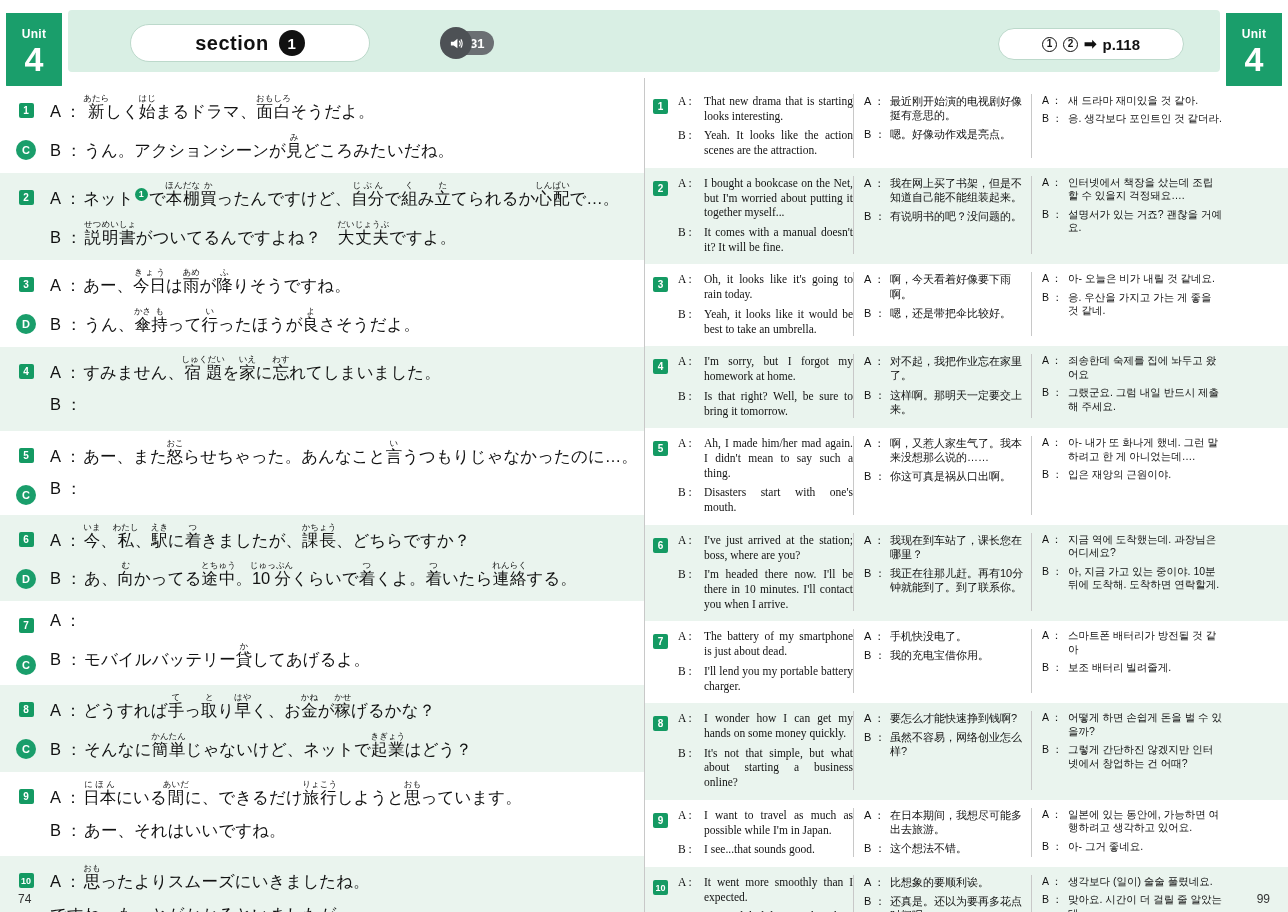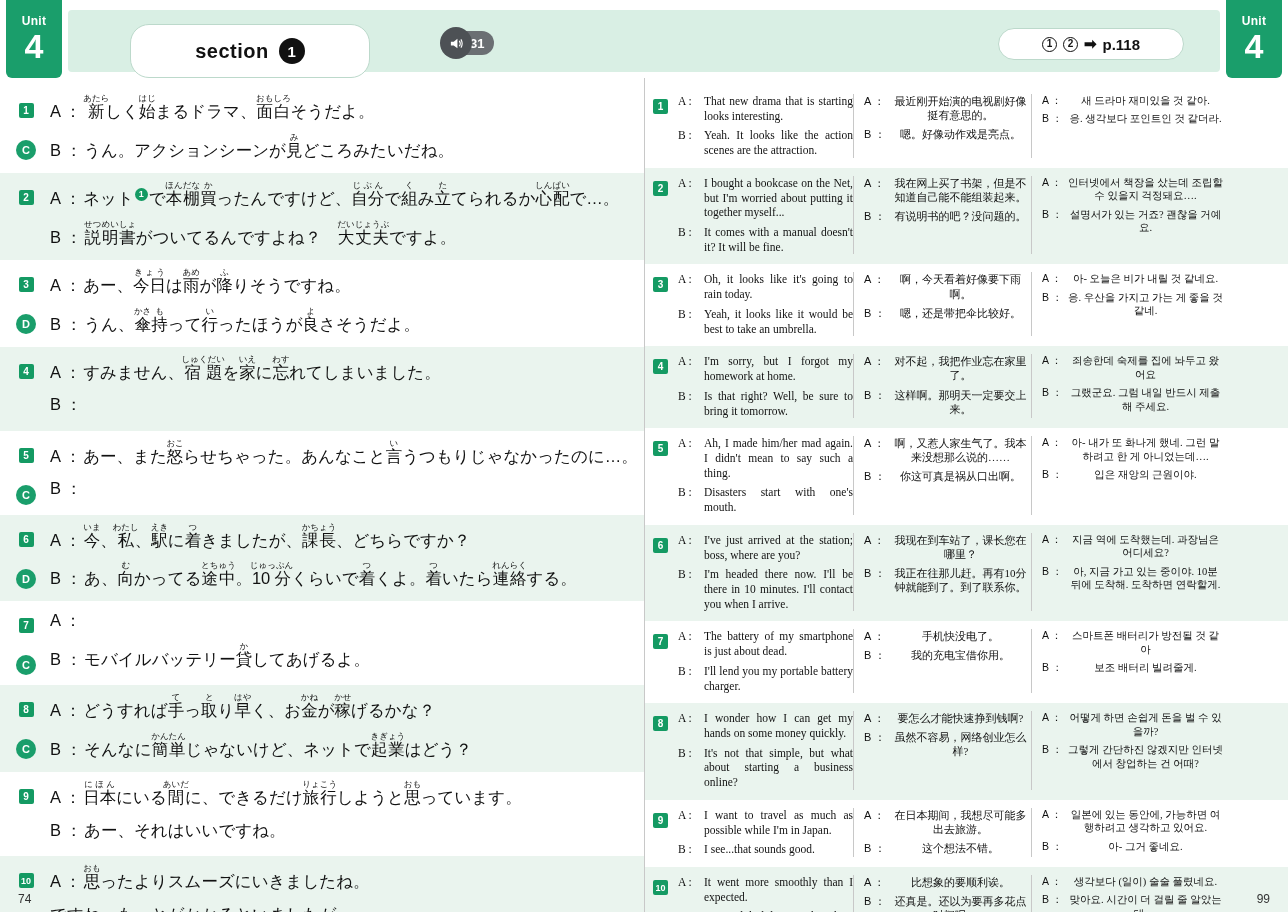--- a/index.html
+++ b/index.html
@@ -10,21 +10,21 @@
     background:#ffffff;
     position:relative;
     overflow:hidden;
   }
   .page {
     position:absolute; inset:0;
     background:#fff;
   }
   
   .unit-tab {
-    position:absolute; top:0;
+    position:absolute; top:13px;
     width:56px; height:78px;
     background:#1a9e6b;
     color:#fff;
     border-radius:0 0 6px 6px;
     display:flex; flex-direction:column;
     align-items:center; justify-content:center;
     line-height:1;
   }
   .unit-tab.left { left:6px; }
   .unit-tab.right { right:6px; }
@@ -37,21 +37,21 @@
   }
   
   .header-band {
     position:absolute; top:10px; left:68px; right:68px;
     height:62px;
     background:#d9efe4;
     border-radius:4px;
   }
   .section-pill {
     position:absolute; top:24px; left:130px;
-    width:240px; height:54px;
+    width:240px; height:38px;
     background:#fff;
     border:1px solid #bcd9cb;
     border-radius:19px;
     display:flex; align-items:center; justify-content:center;
     gap:10px;
   }
   .section-pill .s-text {
     font-size:20px; font-weight:bold; color:#111; letter-spacing:.5px;
   }
   .section-pill .s-num {
@@ -158,21 +158,21 @@
   .tline {
     display:flex;
     font-size:11px;
     line-height:1.28;
     color:#111;
   }
   .tline + .tline { margin-top:5px; }
   .tline .sp { flex:0 0 26px; }
   .tline .tx { flex:1; text-align:justify; }
   .en-lines .tline { font-family:"Liberation Serif", serif; font-size:11.5px; }
-  .sub-zh .tline .tx, .sub-ko .tline .tx { text-align:center;font-family:Liberation Serif, serif; }
+  .sub-zh .tline .tx, .sub-ko .tline .tx { text-align:left; }
   .sub-ko .tline { font-size:10.5px; }
   
   .pg {
     position:absolute; bottom:6px;
     font-size:12px; color:#333;
   }
   .pg.left { left:18px; }
   .pg.right { right:18px; }
   .circ-sup {
     display:inline-flex; align-items:center; justify-content:center;

